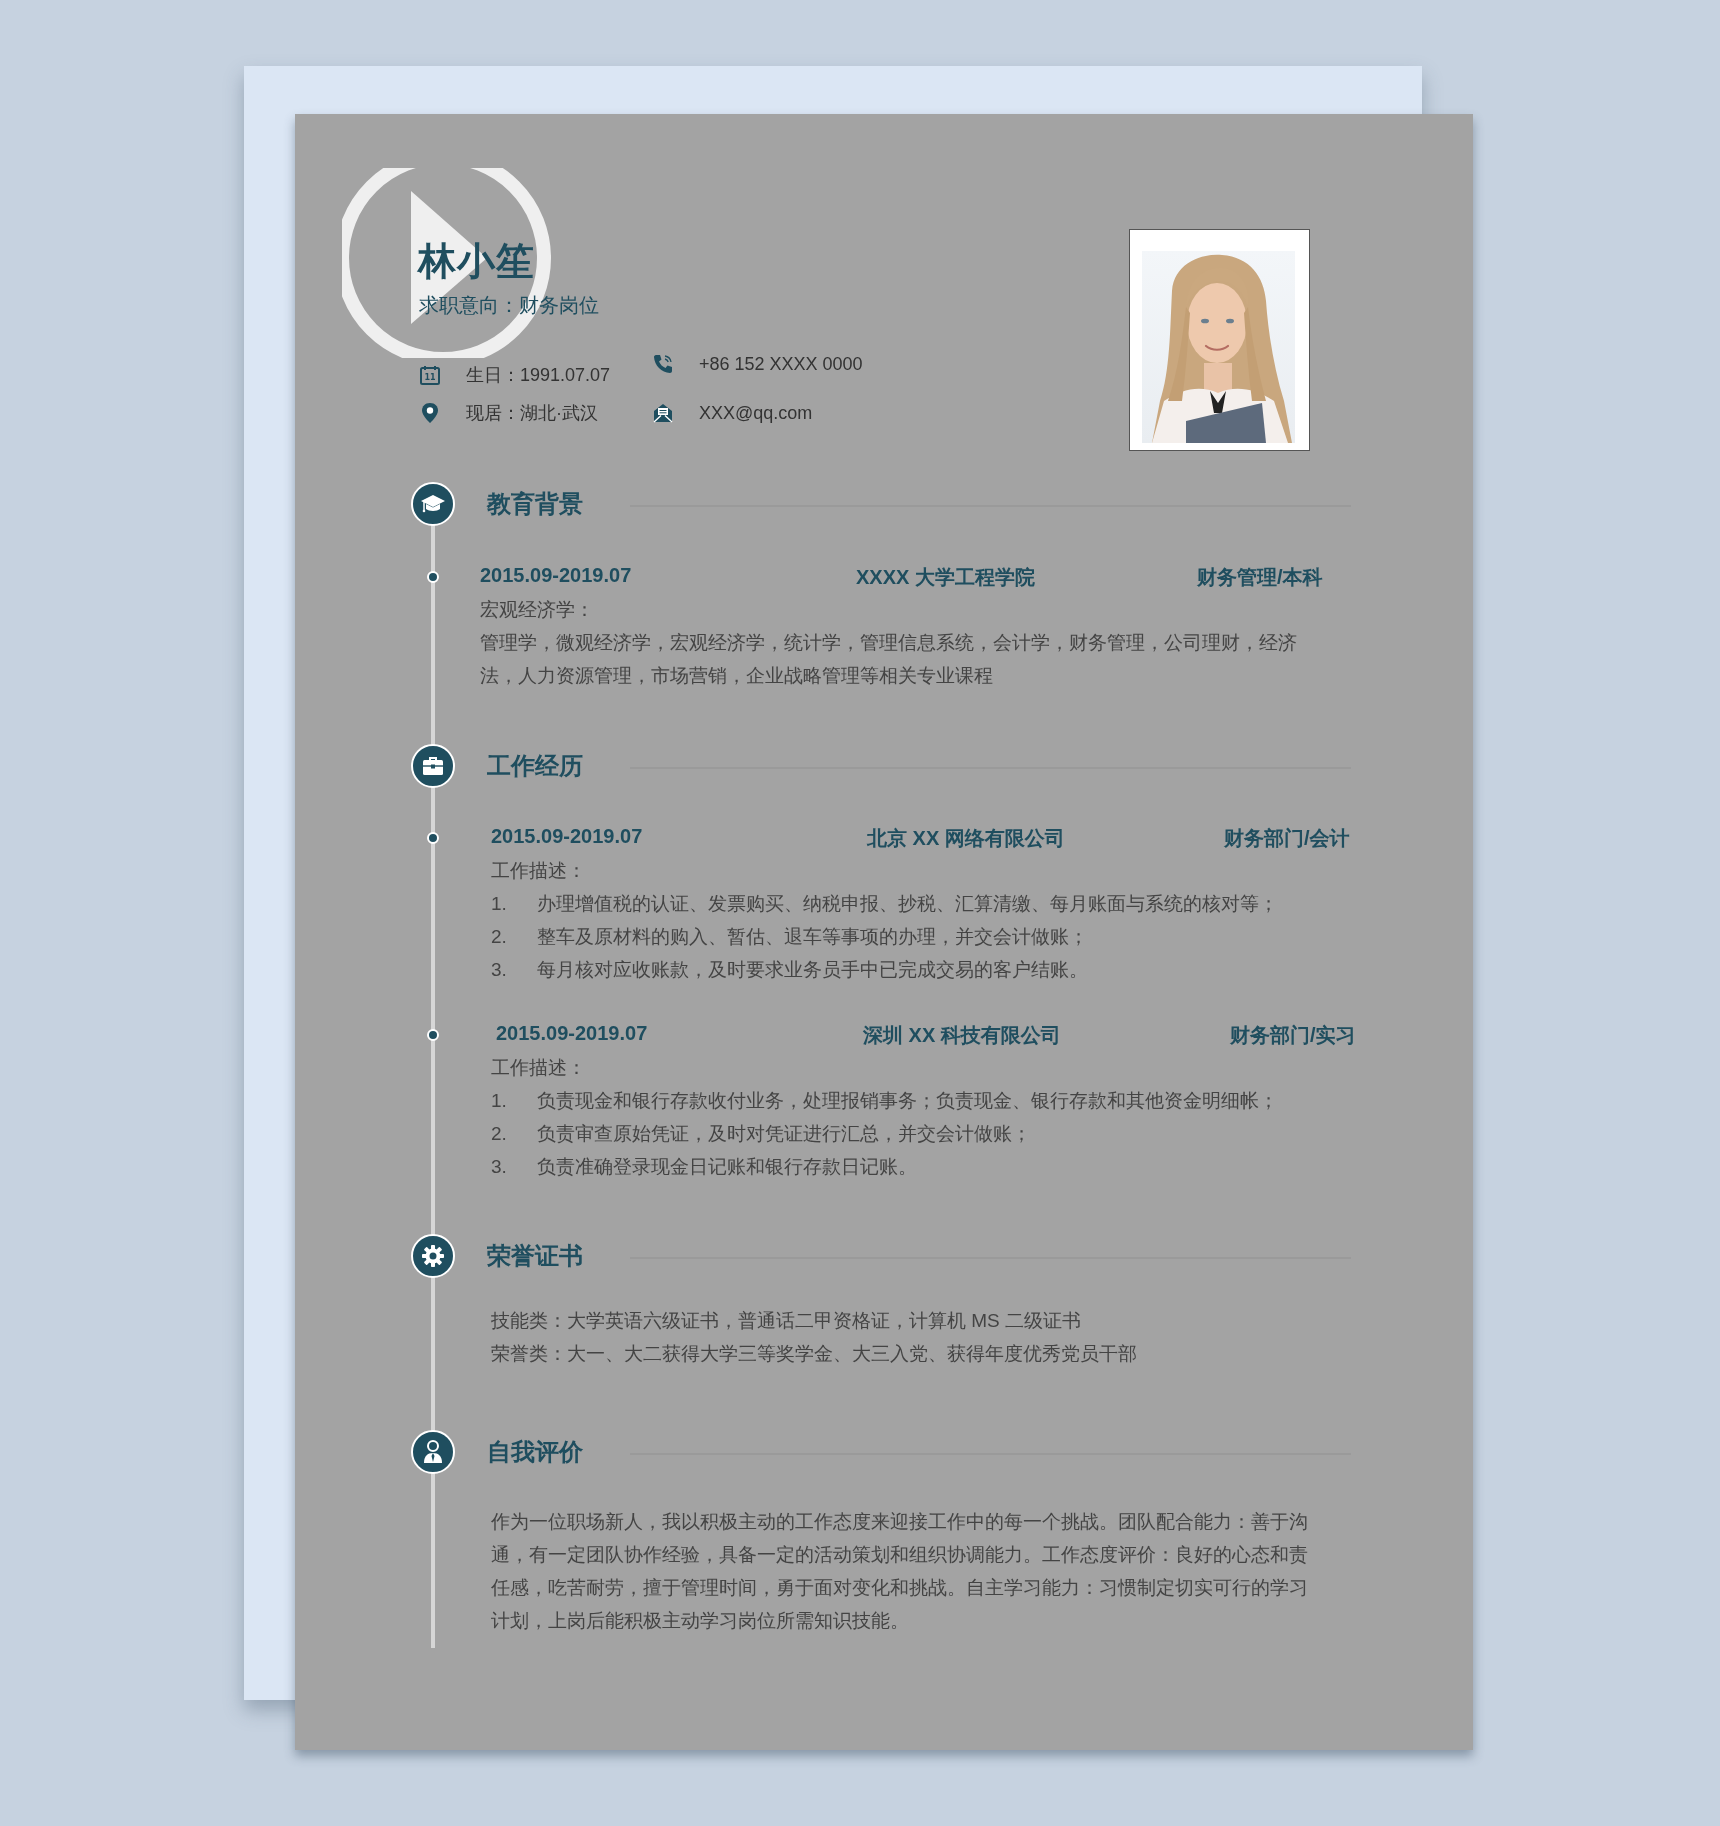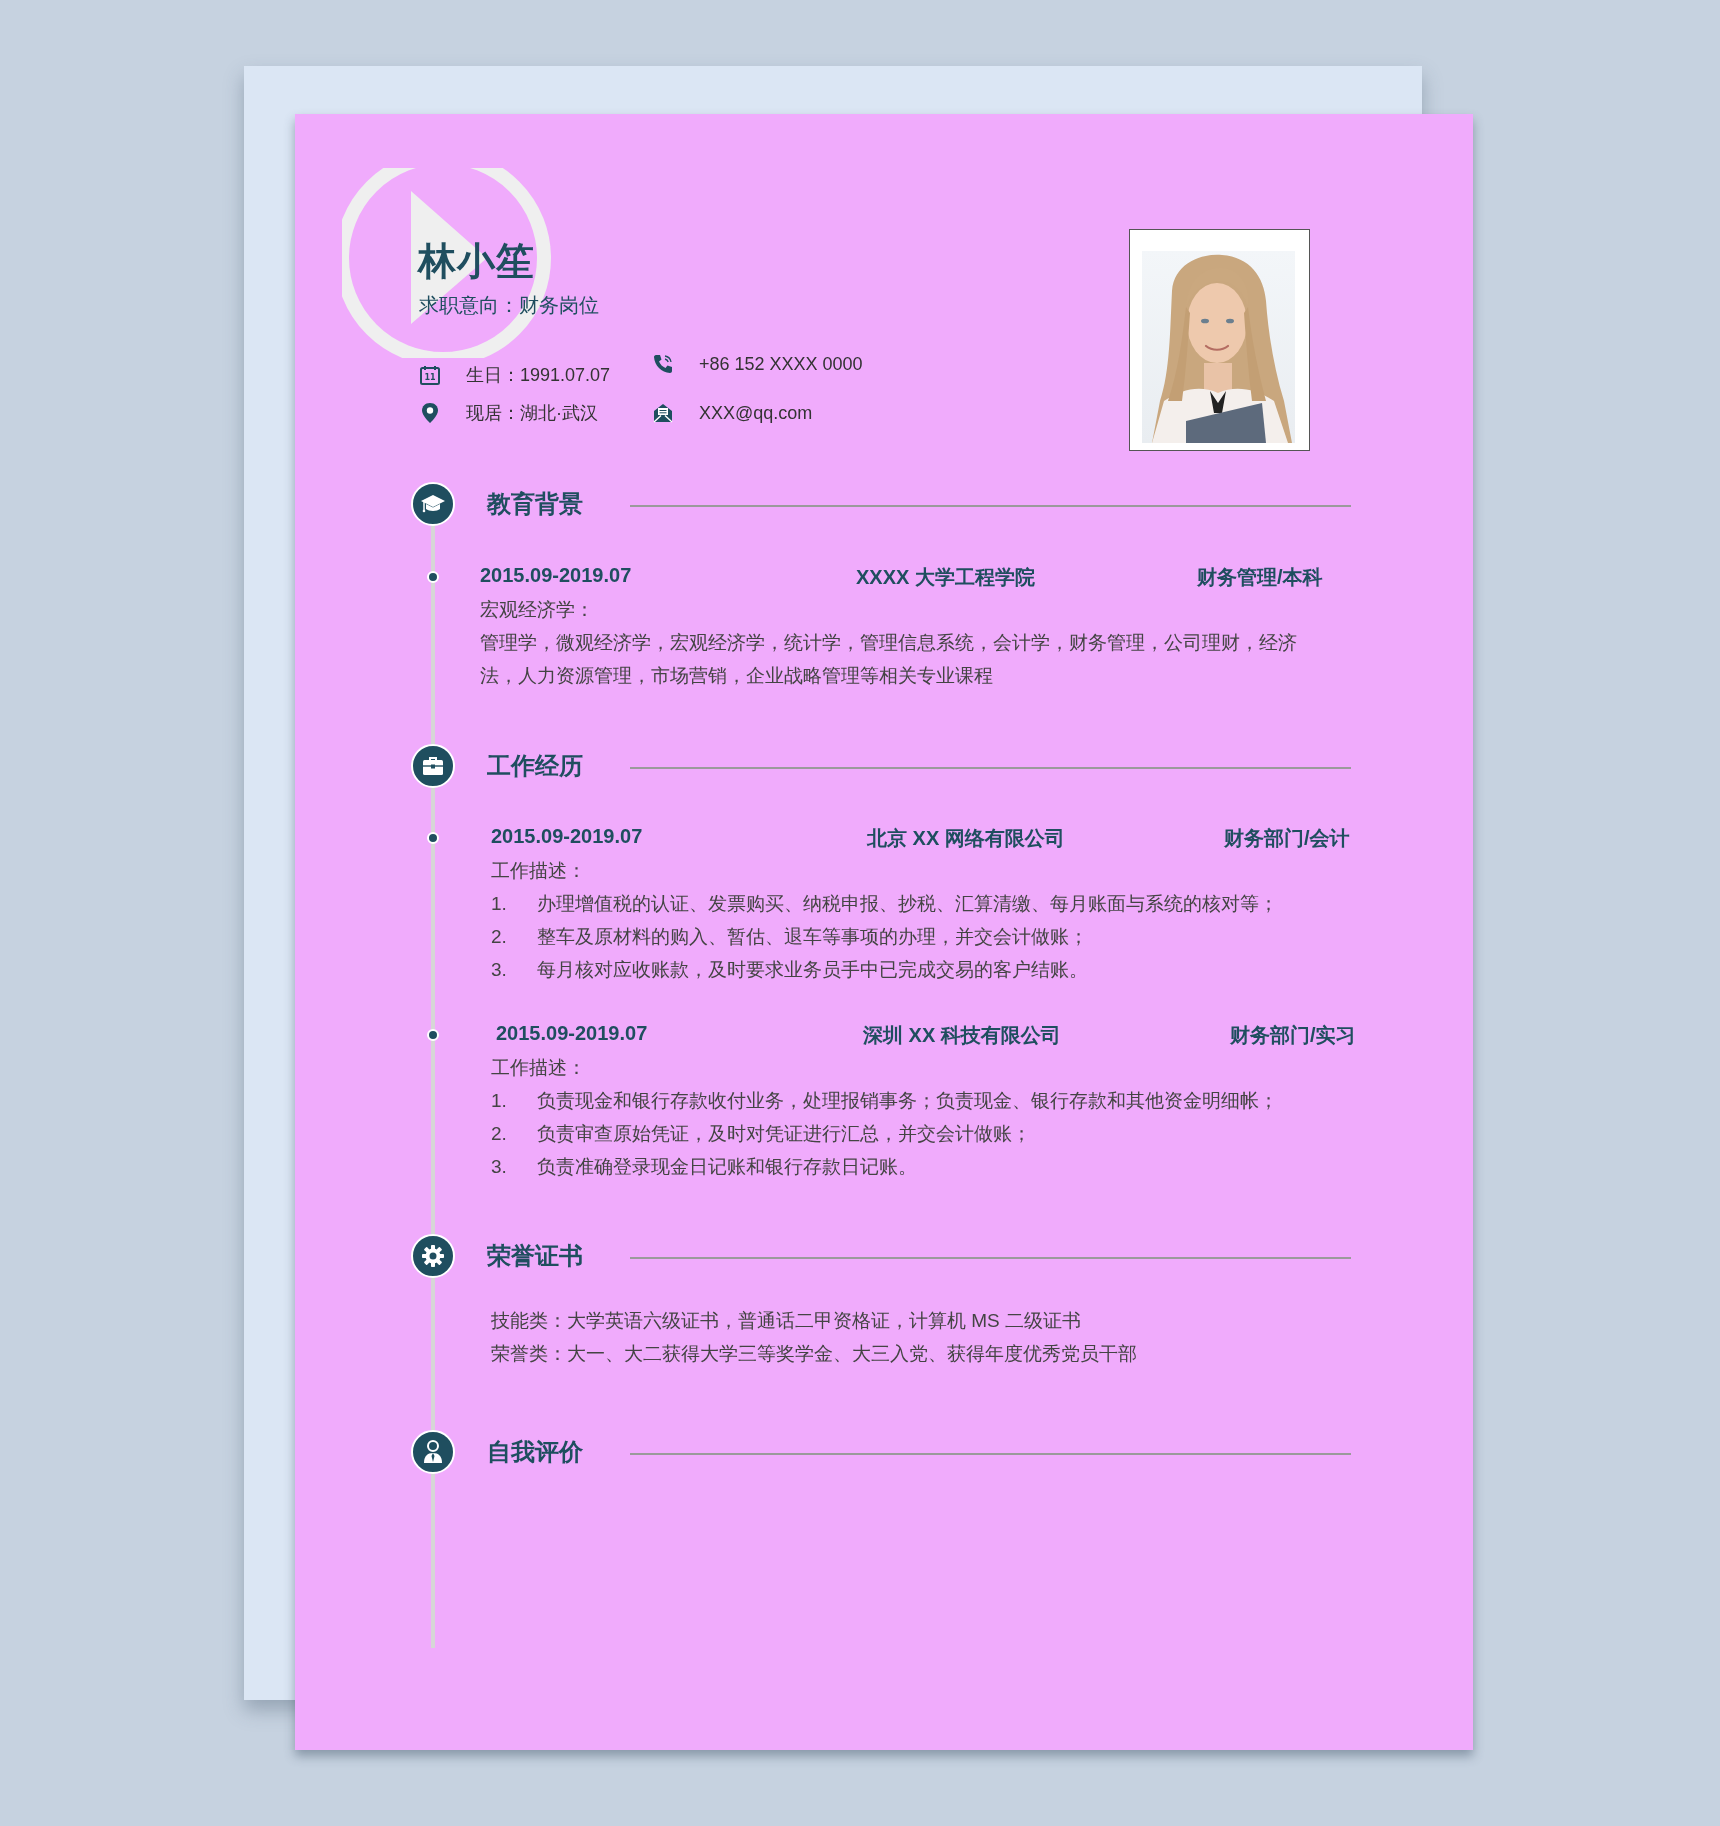--- a/index.html
+++ b/index.html
@@ -10,21 +10,21 @@
       position: relative;
       overflow: hidden;
     }
     .back-sheet {
       position: absolute; left: 244px; top: 66px; width: 1178px; height: 1634px;
       background: #dbe6f4;
       box-shadow: 0 10px 18px rgba(60,80,100,0.35);
     }
     .page {
       position: absolute; left: 295px; top: 114px; width: 1178px; height: 1636px;
-      background: #f0abfc;
+      background: #a3a3a3;
       box-shadow: 0 6px 10px rgba(60,80,100,0.45);
       overflow: hidden;
     }
     .deco {
       position: absolute; left: 47px; top: 54px; width: 210px; height: 190px;
       overflow: hidden;
     }
     .deco svg { position: absolute; left: -1px; top: -10px; }
 
     .name {
@@ -267,13 +267,19 @@
 
   <div class="sec-icon" style="top:1316px;">
     <svg width="22" height="26" viewBox="0 0 22 26">
       <circle cx="11" cy="7" r="5" fill="none" stroke="#fff" stroke-width="2"></circle>
       <path d="M2 24 C2 17 5.5 14 11 14 C16.5 14 20 17 20 24 Z" fill="#fff"></path>
       <path d="M11 14 L9.5 17 L11 23 L12.5 17 Z" fill="#1f4e5f"></path>
     </svg>
   </div>
   <div class="sec-title" style="top:1322px;">自我评价</div>
   <div class="sec-line" style="top:1339px;"></div>
+  <div class="body-text" style="left:196px; top:1391px;">
+    <div>作为一位职场新人，我以积极主动的工作态度来迎接工作中的每一个挑战。团队配合能力：善于沟</div>
+    <div>通，有一定团队协作经验，具备一定的活动策划和组织协调能力。工作态度评价：良好的心态和责</div>
+    <div>任感，吃苦耐劳，擅于管理时间，勇于面对变化和挑战。自主学习能力：习惯制定切实可行的学习</div>
+    <div>计划，上岗后能积极主动学习岗位所需知识技能。</div>
+  </div>
 </div>
 
 </body></html>

